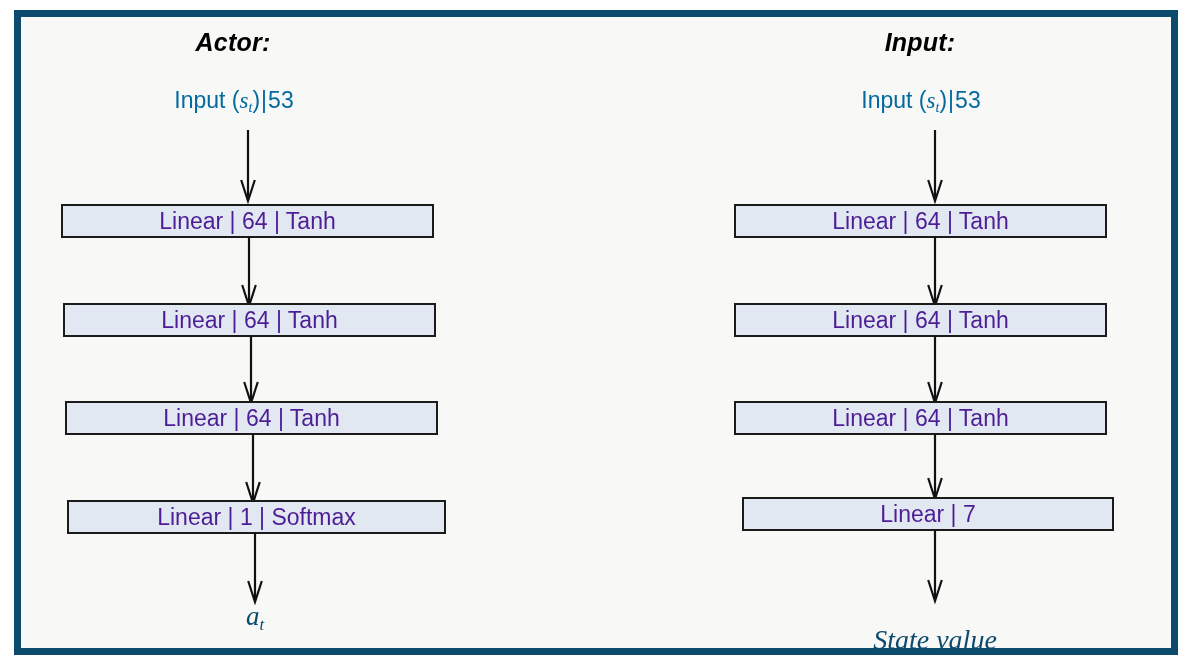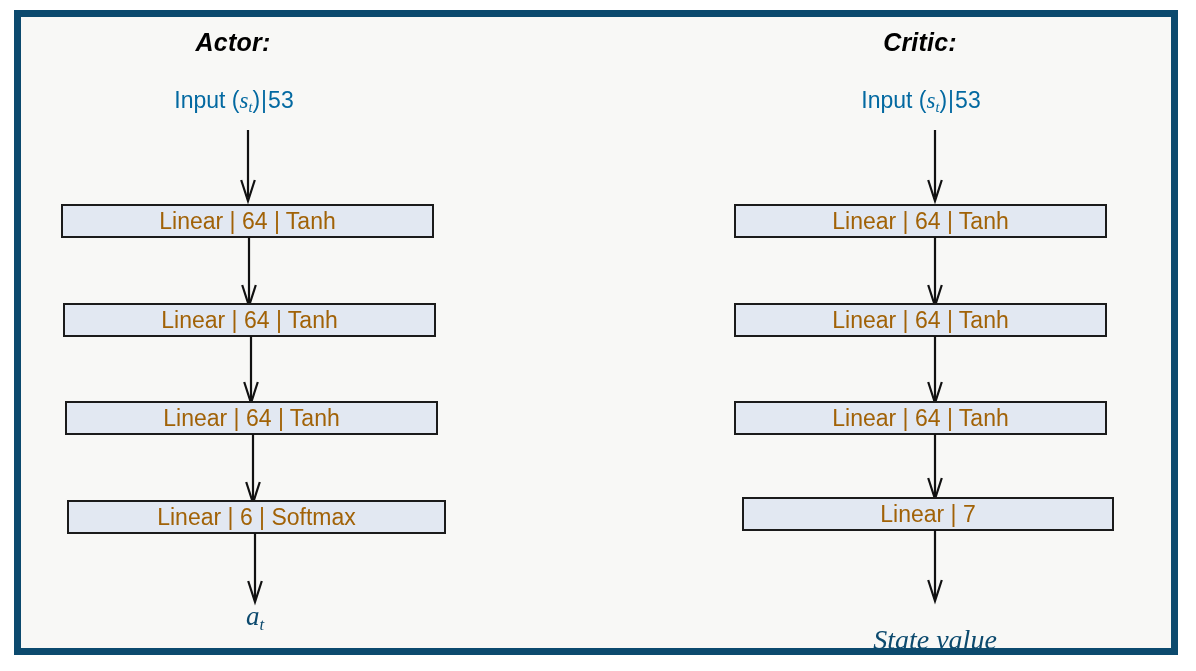--- a/index.html
+++ b/index.html
@@ -81,21 +81,21 @@
   .layer-box {
     position: absolute;
     box-sizing: border-box;
     background: #e2e8f2;
     border: 2px solid #1b1b1b;
     display: flex;
     align-items: center;
     justify-content: center;
     font-family: "Liberation Sans", sans-serif;
     font-size: 23px;
-    color: #a16207;
+    color: #4c1d95;
     white-space: nowrap;
     line-height: 1;
   }
 
   
   .arrow { position: absolute; }
   .arrow svg { display: block; overflow: visible; }
 </style>
 </head>
 <body>
@@ -136,34 +136,34 @@
 
     <div class="layer-box" style="left:44px; top:384px; width:373px; height:34px;">Linear | 64 | Tanh</div>
 
     <div class="arrow" style="left:221px; top:417px;">
       <svg width="22" height="70" viewBox="0 0 22 70">
         <line x1="11" y1="0" x2="11" y2="66" stroke="#111111" stroke-width="2.2"></line>
         <path d="M 4.2 48 L 11 69 L 17.8 48" fill="none" stroke="#111111" stroke-width="2.2"></path>
       </svg>
     </div>
 
-    <div class="layer-box" style="left:46px; top:483px; width:379px; height:34px;">Linear | 6 | Softmax</div>
+    <div class="layer-box" style="left:46px; top:483px; width:379px; height:34px;">Linear | 1 | Softmax</div>
 
     <div class="arrow" style="left:223px; top:516px;">
       <svg width="22" height="70" viewBox="0 0 22 70">
         <line x1="11" y1="0" x2="11" y2="66" stroke="#111111" stroke-width="2.2"></line>
         <path d="M 4.2 48 L 11 69 L 17.8 48" fill="none" stroke="#111111" stroke-width="2.2"></path>
       </svg>
     </div>
 
     <div class="math-node" style="left:234px; top:584px;">
       <span>a</span><sub>t</sub>
     </div>
 
-    <div class="col-title" style="left:899px; top:11px;">Critic:</div>
+    <div class="col-title" style="left:899px; top:11px;">Input:</div>
 
     <div class="plain-node" style="left:900px; top:70px;">
       <span>Input (</span><span class="math"><span>s</span><sub>t</sub></span><span>)</span><span class="sep">|</span><span>53</span>
     </div>
 
     <div class="arrow" style="left:903px; top:113px;">
       <svg width="22" height="72" viewBox="0 0 22 72">
         <line x1="11" y1="0" x2="11" y2="67" stroke="#111111" stroke-width="2.2"></line>
         <path d="M 4.2 50 L 11 71 L 17.8 50" fill="none" stroke="#111111" stroke-width="2.2"></path>
       </svg>

